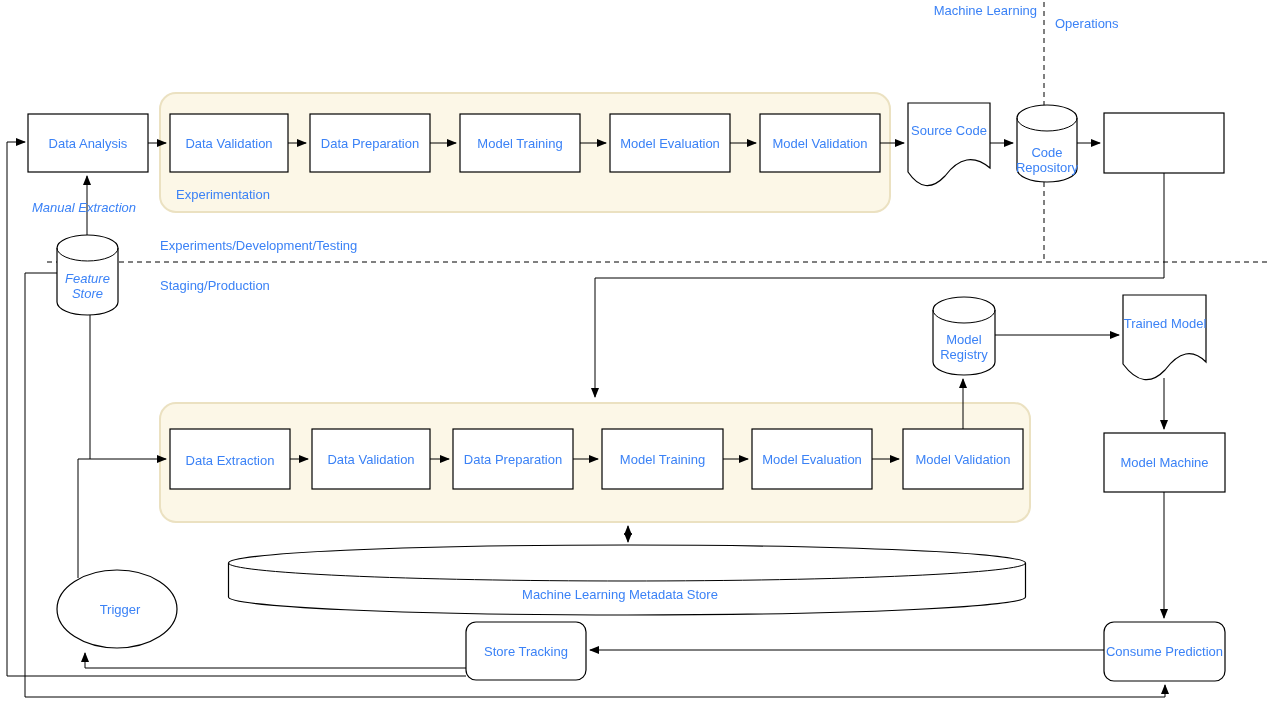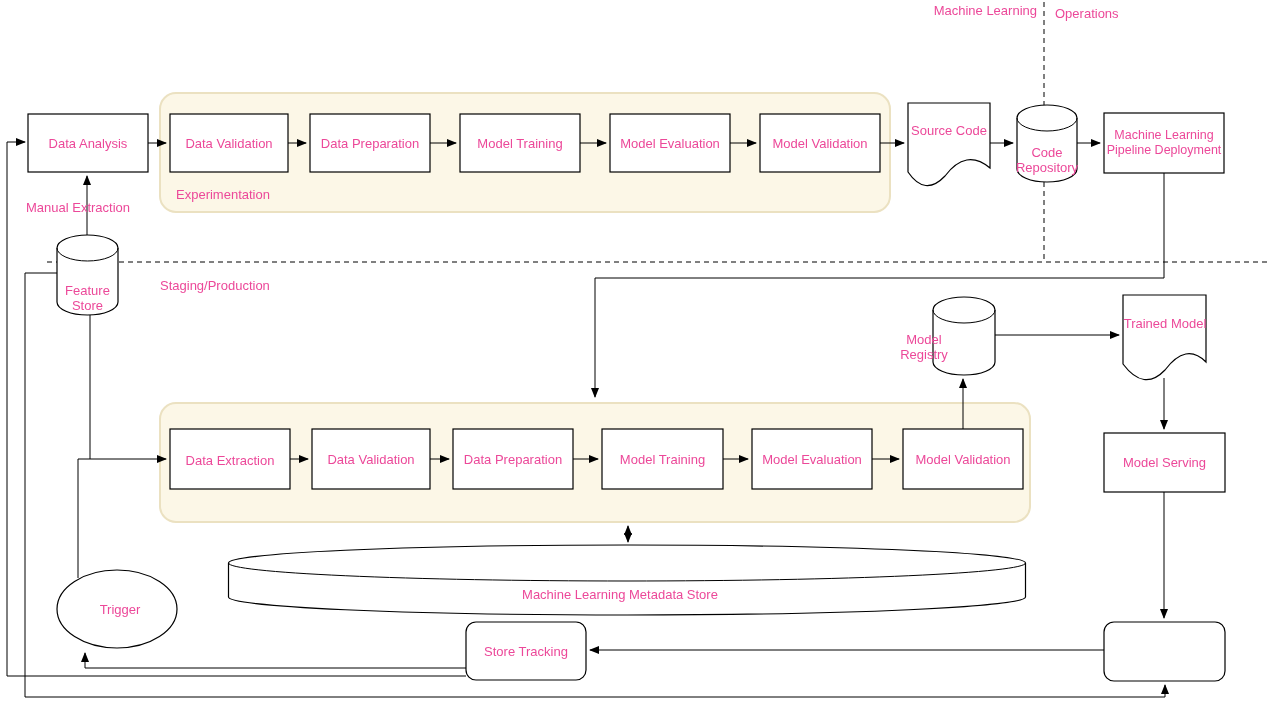--- a/index.html
+++ b/index.html
@@ -3,21 +3,21 @@
 <meta charset="utf-8">
 <style>
   html,body{margin:0;padding:0;background:#ffffff;}
   .canvas{
     position:relative;width:1269px;height:710px;background:#ffffff;overflow:hidden;
     font-family:"Liberation Sans","DejaVu Sans",sans-serif;color:#1a1a1a;
   }
   svg.layer{position:absolute;left:0;top:0;width:1269px;height:710px;}
   .lbl{
     position:absolute;display:flex;align-items:center;justify-content:center;
-    text-align:center;font-size:13px;line-height:15px;color:#ec4899;
+    text-align:center;font-size:13px;line-height:15px;color:#3b82f6;
   }
   .lbl.left{justify-content:flex-start;text-align:left;}
   .lbl.right{justify-content:flex-end;text-align:right;}
   .lbl.small{font-size:12.5px;line-height:15px;}
   .edge{fill:none;stroke:#000000;stroke-width:1;}
   .dashed{fill:none;stroke:#000000;stroke-width:1;stroke-dasharray:5 4;}
   .node{fill:#ffffff;stroke:#000000;stroke-width:1.2;}
   .container{fill:#FCF7E7;stroke:#EBE1C1;stroke-width:2;}
 </style>
 </head>
@@ -99,48 +99,49 @@
     <path class="node" d="M228.5,563 A398.5,18 0 0 1 1025.5,563 L1025.5,597 A398.5,18 0 0 1 228.5,597 Z"></path>
     <path class="edge" d="M228.5,563 A398.5,18 0 0 0 1025.5,563"></path>
 
     <rect class="node" x="466" y="622" width="120" height="58" rx="10"></rect>
     <rect class="node" x="1104" y="622" width="121" height="59" rx="10"></rect>
 
     <ellipse class="node" cx="117" cy="609" rx="60" ry="39"></ellipse>
   </svg>
 
   <div class="lbl right" style="left:877px;top:1px;width:160px;height:18px;">Machine Learning</div>
-  <div class="lbl left" style="left:1055px;top:4px;width:150px;height:18px;">Operations</div>
+  <div class="lbl left" style="left:1055px;top:14px;width:150px;height:18px;">Operations</div>
 
+  <div class="lbl left" style="left:160px;top:236px;width:330px;height:18px;">Experiments/Development/Testing</div>
   <div class="lbl left" style="left:176px;top:185px;width:240px;height:18px;">Experimentation</div>
 
   <div class="lbl left" style="left:160px;top:276px;width:330px;height:18px;">Staging/Production</div>
 
-  <div class="lbl" style="left:16px;top:198px;width:124px;height:18px;">Manual Extraction</div>
+  <div class="lbl" style="left:22px;top:198px;width:124px;height:18px;font-style:italic;">Manual Extraction</div>
 
   <div class="lbl" style="left:28px;top:114px;width:120px;height:58px;">Data Analysis</div>
   <div class="lbl" style="left:170px;top:114px;width:118px;height:58px;">Data Validation</div>
   <div class="lbl" style="left:310px;top:114px;width:120px;height:58px;">Data Preparation</div>
   <div class="lbl" style="left:460px;top:114px;width:120px;height:58px;">Model Training</div>
   <div class="lbl" style="left:610px;top:114px;width:120px;height:58px;">Model Evaluation</div>
   <div class="lbl" style="left:760px;top:114px;width:120px;height:58px;">Model Validation</div>
 
   <div class="lbl" style="left:906px;top:121px;width:86px;height:18px;">Source Code</div>
   <div class="lbl" style="left:1007px;top:140px;width:80px;height:40px;">Code Repository</div>
-  <div class="lbl small" style="left:1104px;top:113px;width:120px;height:60px;">Machine Learning Pipeline Deployment</div>
 
-  <div class="lbl" style="left:55px;top:278px;width:65px;height:40px;">Feature Store</div>
-  <div class="lbl" style="left:886px;top:327px;width:76px;height:40px;">Model Registry</div>
+  <div class="lbl" style="left:55px;top:266px;width:65px;height:40px;font-style:italic;">Feature Store</div>
+  <div class="lbl" style="left:926px;top:327px;width:76px;height:40px;">Model Registry</div>
   <div class="lbl" style="left:1121px;top:314px;width:88px;height:18px;">Trained Model</div>
 
   <div class="lbl" style="left:170px;top:429px;width:120px;height:62px;">Data Extraction</div>
   <div class="lbl" style="left:312px;top:429px;width:118px;height:60px;">Data Validation</div>
   <div class="lbl" style="left:453px;top:429px;width:120px;height:60px;">Data Preparation</div>
   <div class="lbl" style="left:602px;top:429px;width:121px;height:60px;">Model Training</div>
   <div class="lbl" style="left:752px;top:429px;width:120px;height:60px;">Model Evaluation</div>
   <div class="lbl" style="left:903px;top:429px;width:120px;height:60px;">Model Validation</div>
 
-  <div class="lbl" style="left:1104px;top:433px;width:121px;height:59px;">Model Serving</div>
+  <div class="lbl" style="left:1104px;top:433px;width:121px;height:59px;">Model Machine</div>
   <div class="lbl" style="left:420px;top:585px;width:400px;height:18px;">Machine Learning Metadata Store</div>
   <div class="lbl" style="left:466px;top:622px;width:120px;height:58px;">Store Tracking</div>
+  <div class="lbl" style="left:1104px;top:622px;width:121px;height:59px;">Consume Prediction</div>
   <div class="lbl" style="left:57px;top:598px;width:126px;height:22px;">Trigger</div>
 
 </div>
 
 </body></html>

